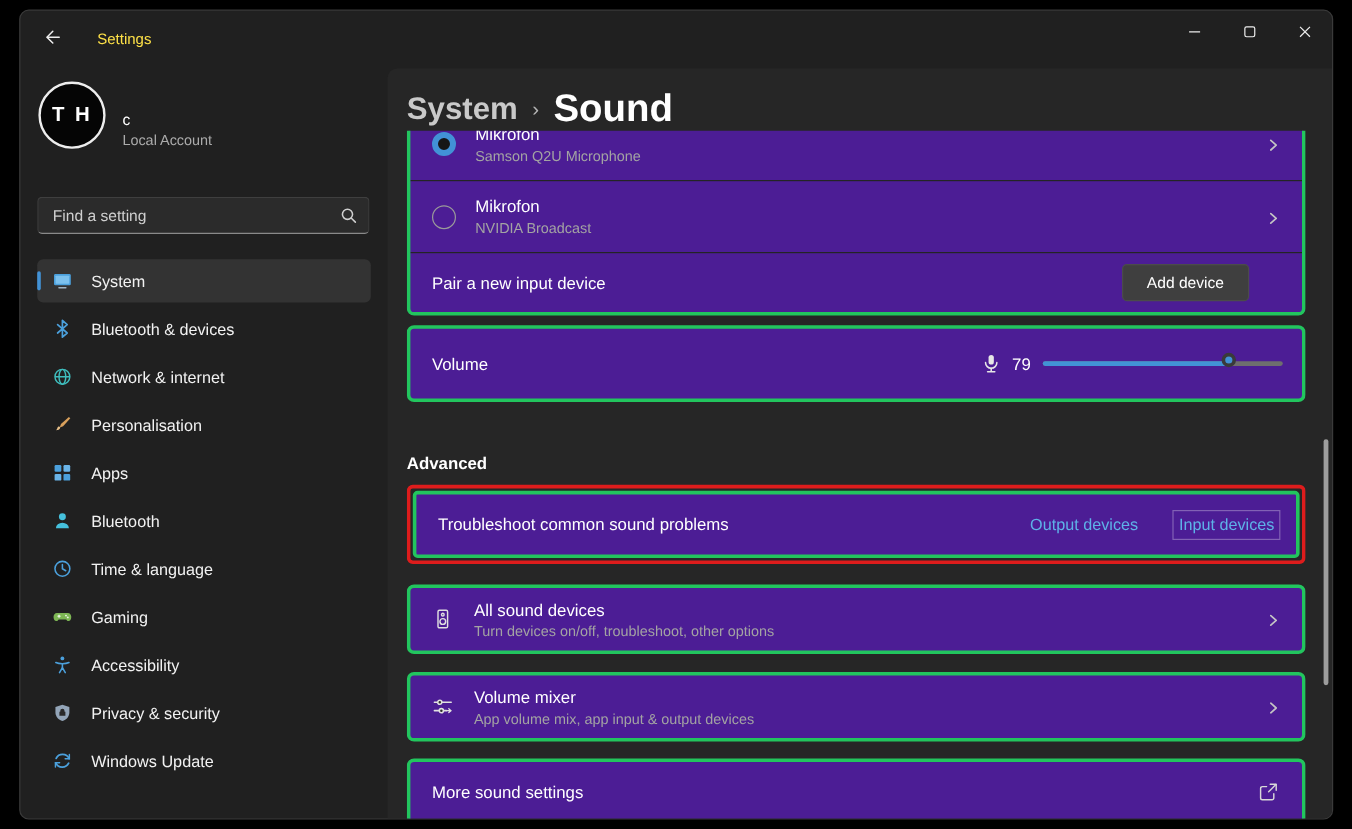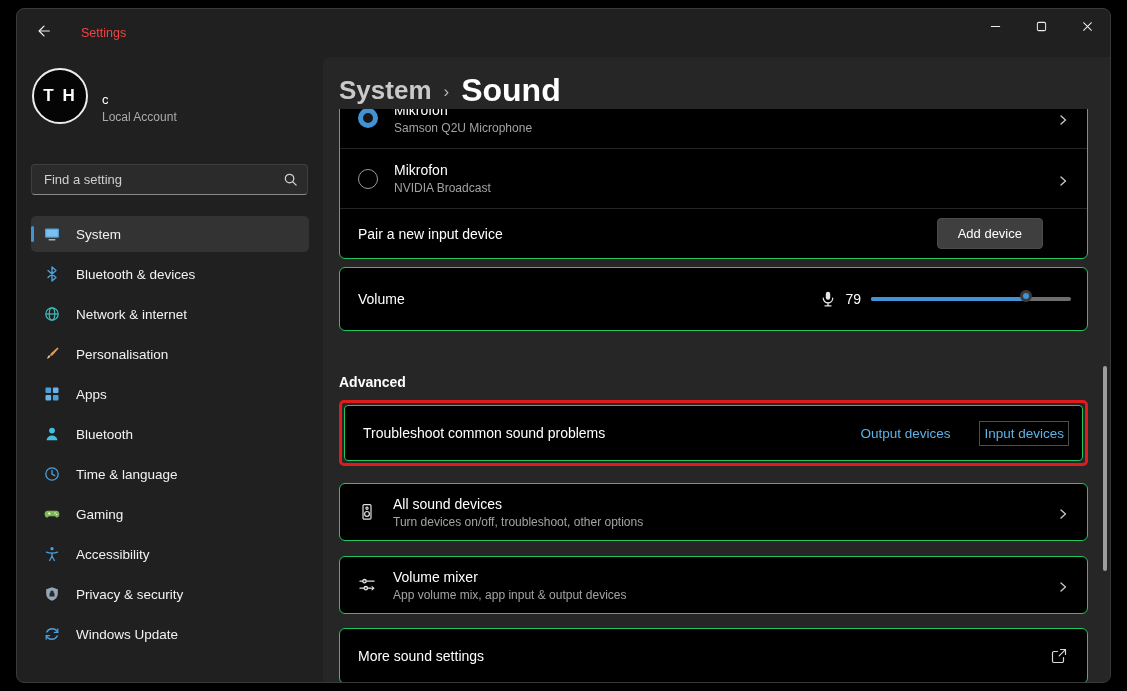--- a/index.html
+++ b/index.html
@@ -5,21 +5,21 @@
   * { margin:0; padding:0; box-sizing:border-box; }
   html,body { width:1127px; height:691px; background:#000; font-family:"Liberation Sans", sans-serif; overflow:hidden; }
   :root { --accent:#4292d6; --link:#5eb2e8; --annotation:#de1c1c; }
 
   .window{ position:absolute; left:16px; top:8px; width:1095px; height:675px;
     background:#202020; border:1px solid #3a3a3a; border-radius:8px; overflow:hidden; }
 
   
   .titlebar{ position:absolute; top:0; left:0; right:0; height:48px; display:flex; align-items:center; }
   .back-btn{ width:38px; height:34px; margin-left:8px; display:flex; align-items:center; justify-content:center; border-radius:5px; cursor:pointer; }
-  .app-title{ color:#ef4444; font-size:12.5px; margin-left:18px; }
+  .app-title{ color:#fde047; font-size:12.5px; margin-left:18px; }
   .win-controls{ position:absolute; top:0; right:0; display:flex; }
   .wc-btn{ width:46px; height:34px; display:flex; align-items:center; justify-content:center; cursor:pointer; }
   .wc-btn.close{ border-top-right-radius:8px; }
 
   
   .sidebar{ position:absolute; top:48px; left:0; width:306px; bottom:0; }
   .user-block{ display:flex; align-items:flex-end; margin:11px 0 0 15px; }
   .avatar{ width:56px; height:56px; border-radius:50%; background:#050505; border:2px solid #ededed;
     color:#fff; font-size:17px; font-weight:bold; letter-spacing:2px; display:flex; align-items:center; justify-content:center; }
   .user-meta{ margin-left:14px; }
@@ -44,21 +44,21 @@
   
   .main{ position:absolute; top:48px; left:306px; right:0; bottom:0; background:#262626;
     border-top-left-radius:8px; padding:0 22px 0 16px; }
   .breadcrumb{ display:flex; align-items:center; padding-top:14px; height:52px; }
   .crumb-parent{ color:#c9c9c9; font-size:26px; font-weight:600; cursor:pointer; }
   .crumb-sep{ color:#b5b5b5; font-size:17px; margin:4px 12px 0 12px; }
   .crumb-current{ color:#fff; font-size:32px; font-weight:600; }
 
   .content{ position:relative; height:575px; overflow:hidden; }
 
-  .card{ background:#000000; border:1px solid #22c55e; border-radius:6px; overflow:hidden; }
+  .card{ background:#4c1d95; border:3px solid #22c55e; border-radius:6px; overflow:hidden; }
   .row{ display:flex; align-items:center; padding:0 18px; }
   .row + .row{ border-top:1px solid #242424; }
   .device-row{ height:60px; }
   .radio{ width:20px; height:20px; border-radius:50%; border:1px solid #9a9a9a; flex:0 0 20px; }
   .radio.selected{ border:5px solid var(--accent); background:#161616; }
   .row-text{ margin-left:16px; flex:1; }
   .row-title{ color:#fff; font-size:14px; }
   .row-sub{ color:#a3a3a3; font-size:12px; margin-top:3px; }
   .chev{ width:12px; height:12px; flex:0 0 12px; }
 

